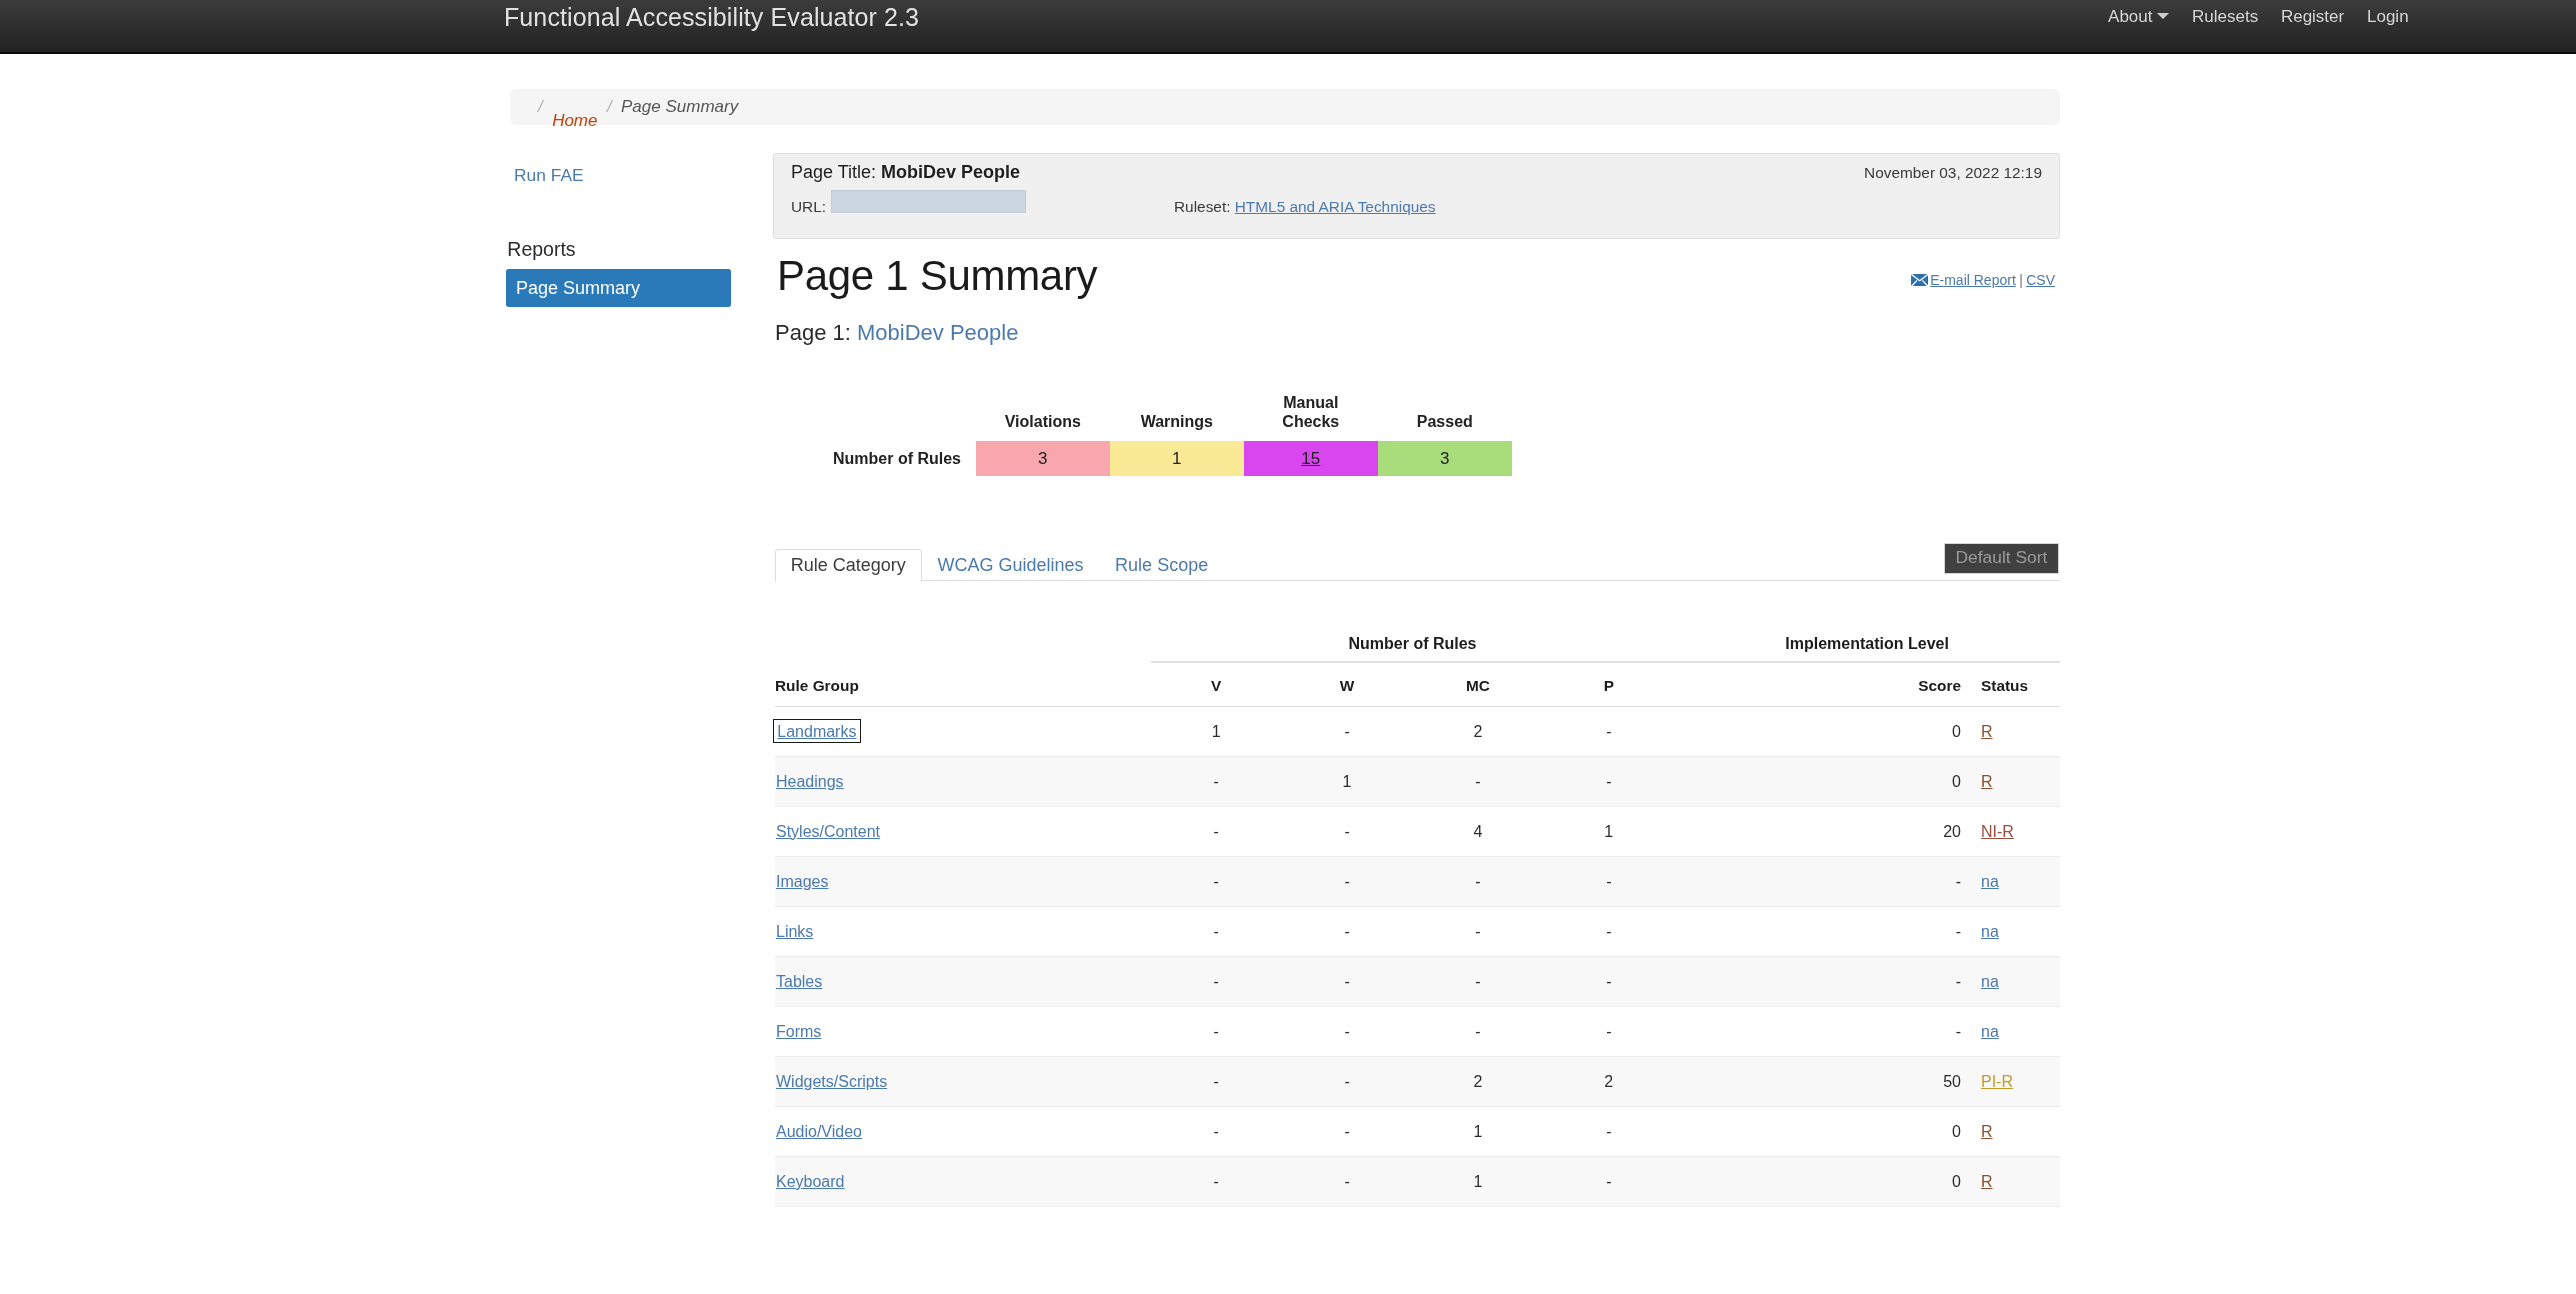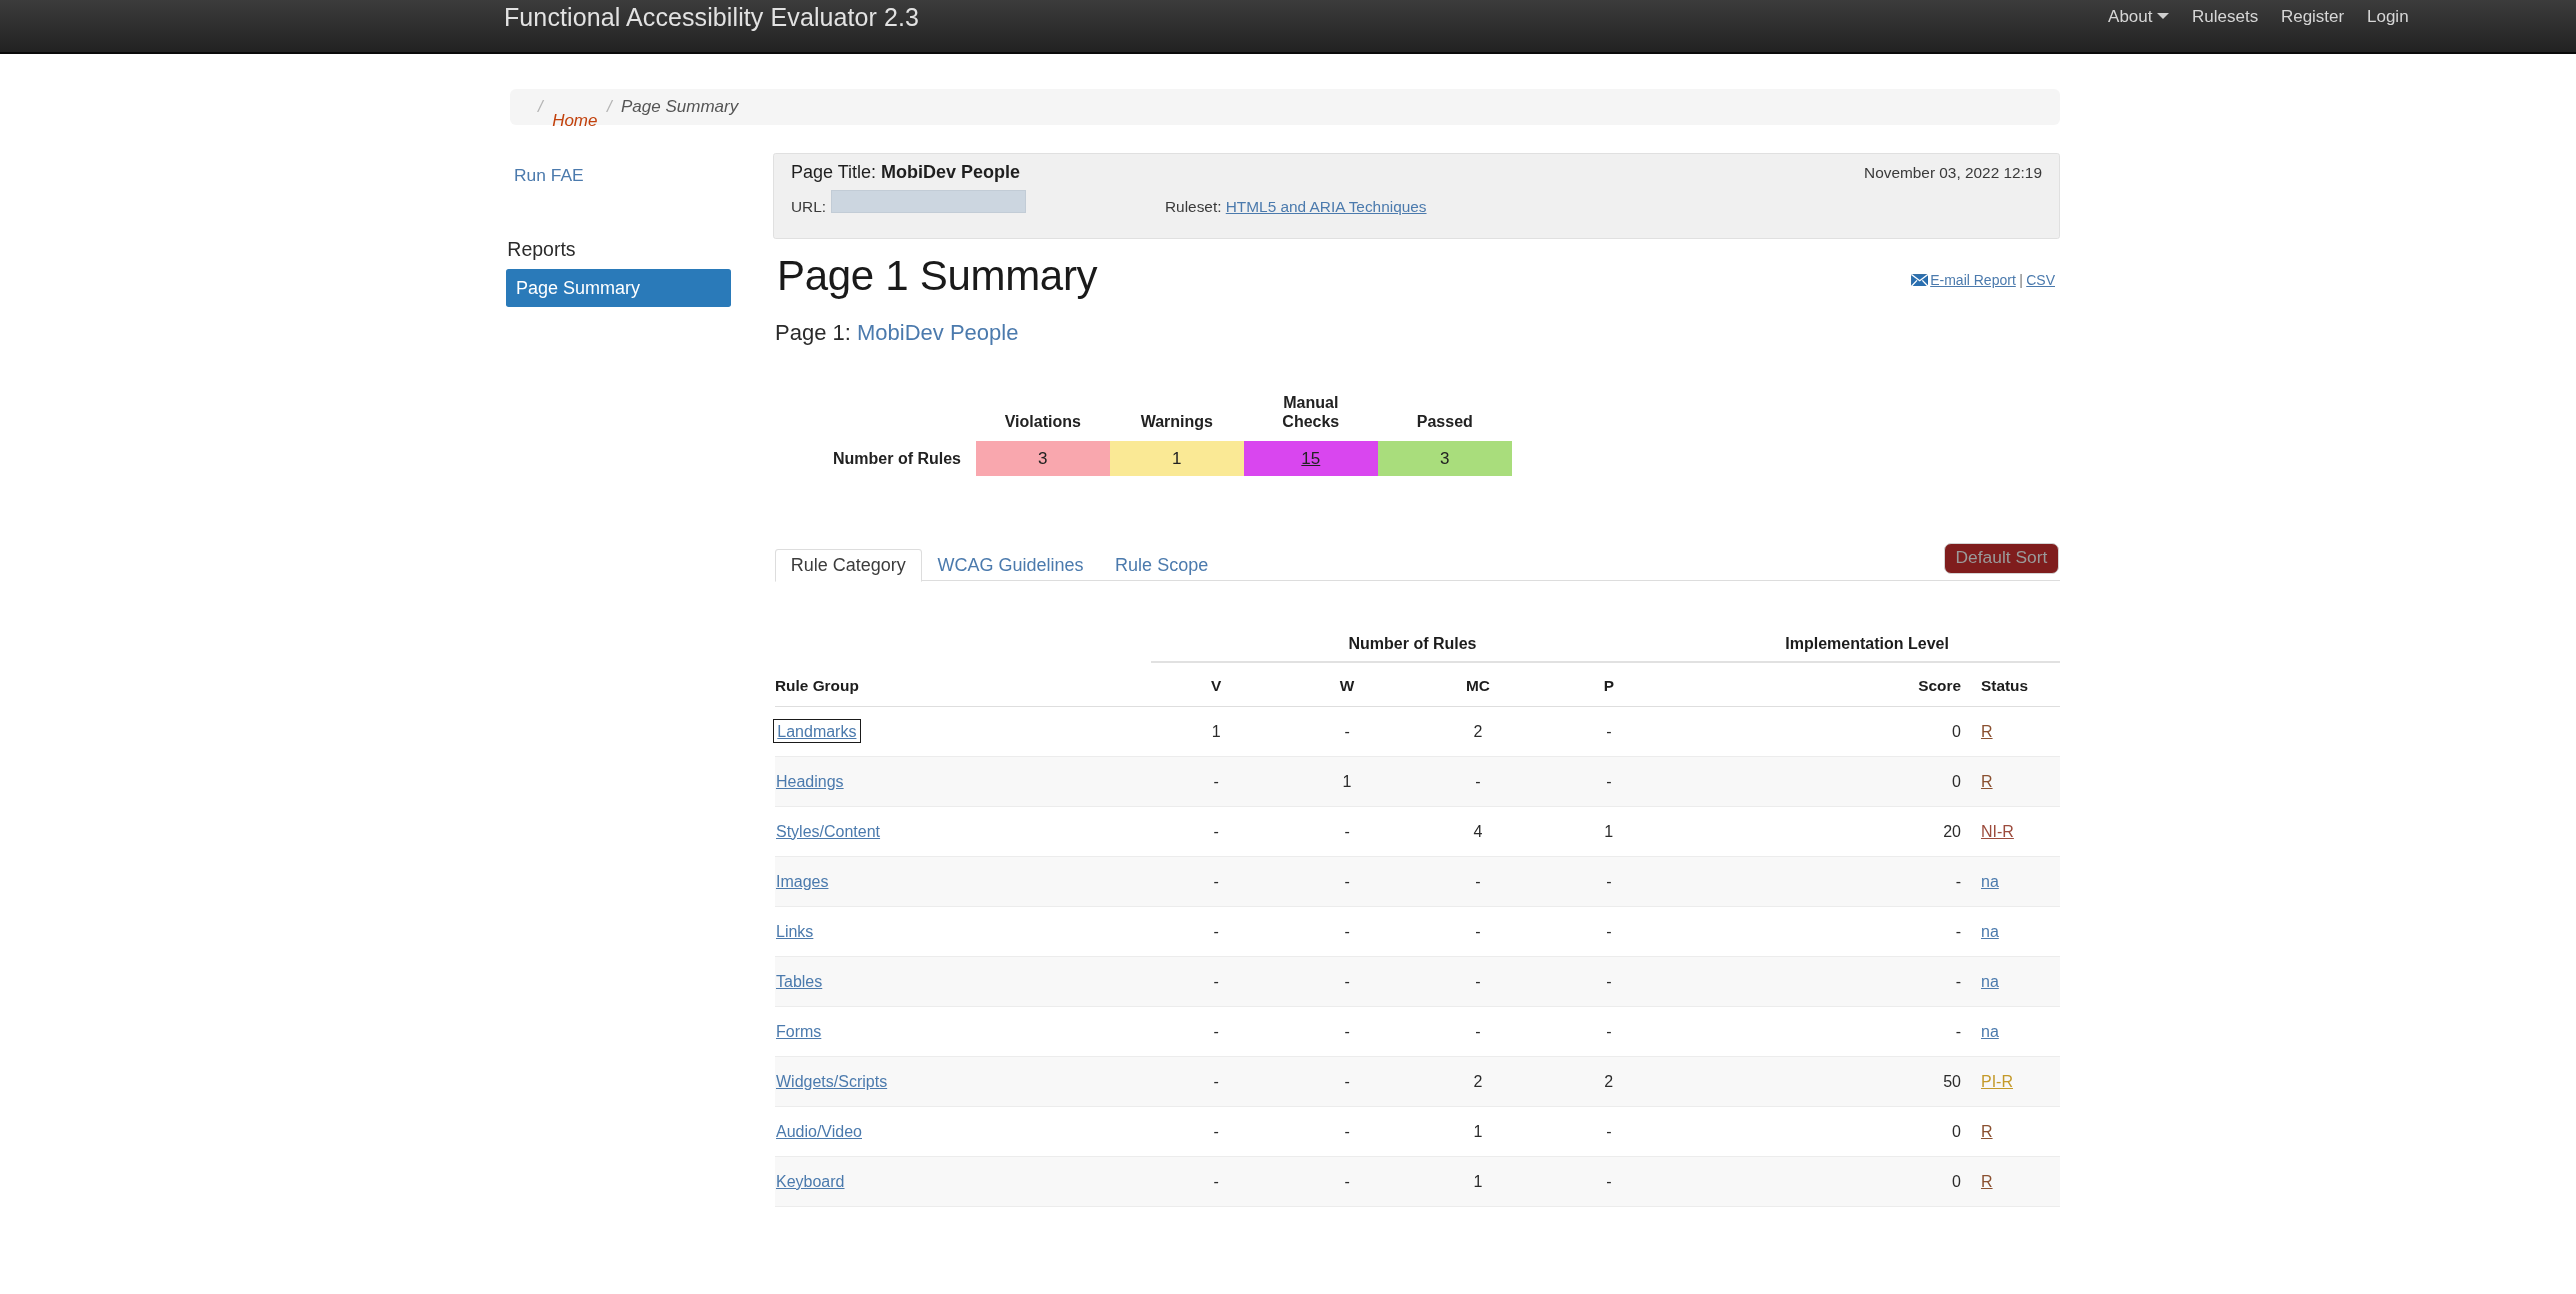--- a/index.html
+++ b/index.html
@@ -145,21 +145,21 @@
   }
   .info-url-box {
     position: absolute;
     left: 57px; top: 36px;
     width: 195px; height: 23px;
     background: #ccd6e0;
     border: 0.7px solid #c2ccd6;
   }
   .info-ruleset {
     position: absolute;
-    left: 391px; top: 44px;
+    left: 400px; top: 44px;
     font-size: 15.4px;
     color: #3a3a3a;
     white-space: nowrap;
   }
   .info-ruleset a { color: #4b7aad; }
 
   
   .page-heading {
     position: absolute;
     left: 777px;
@@ -266,23 +266,23 @@
     border: 0.7px solid #dddddd;
     border-bottom-color: #ffffff;
     margin-bottom: -1.3px;
   }
   .default-sort {
     position: absolute;
     right: 517px;
     top: 543px;
     font-size: 17.4px;
     color: #9a9a9a;
-    background: #7f1d1d;
+    background: #404040;
     border: 0.7px solid #d4d4d4;
-    border-radius: 7px;
+    border-radius: 1px;
     padding: 5.4px 10.7px 6px 10.7px;
     line-height: 1;
   }
 
   
   .rules-table {
     position: absolute;
     left: 775px;
     top: 624px;
     width: 1285px;

